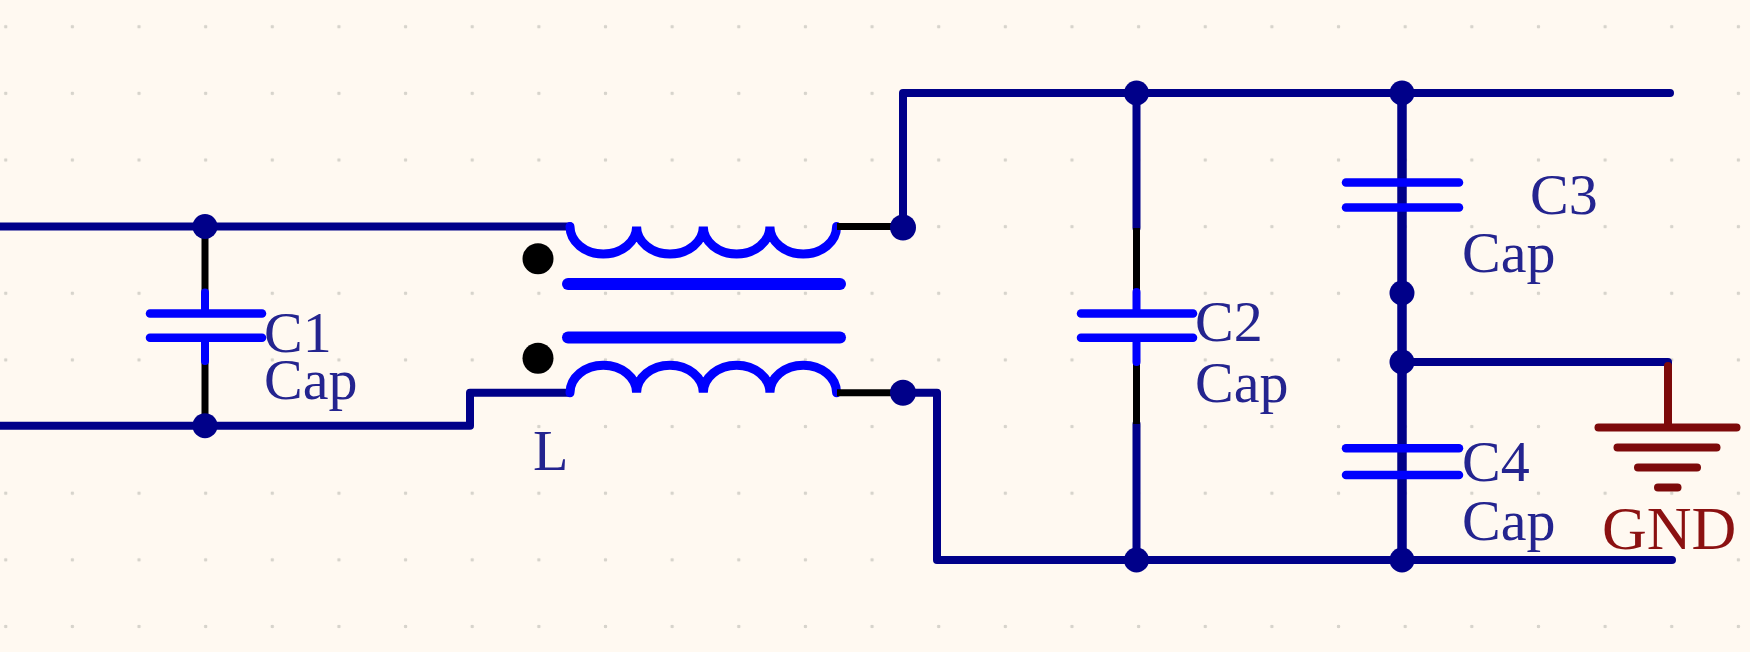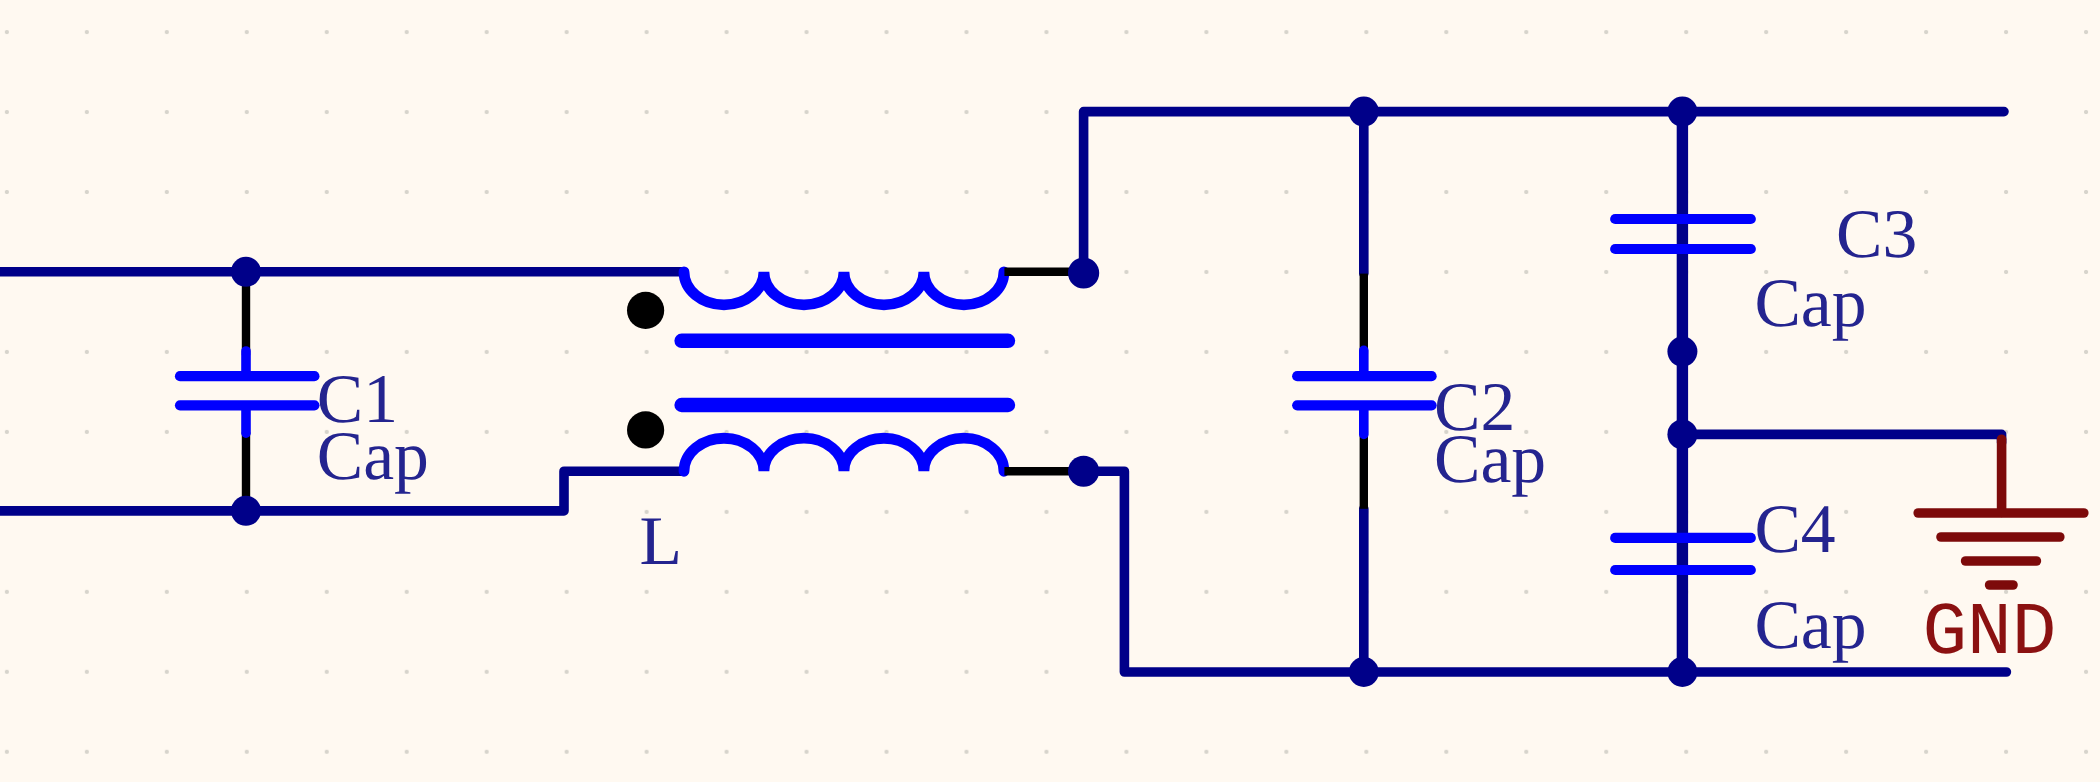--- a/index.html
+++ b/index.html
@@ -25,21 +25,21 @@
   .junction{fill:var(--wire,#000089);stroke:none;}
   .poldot{fill:var(--pin,#000000);stroke:none;}
   .gndline{stroke:var(--ground,#7D0A0A);stroke-width:8;fill:none;stroke-linecap:round;}
   .lbl{
     position:absolute;
     font-size:58px;line-height:1;
     color:var(--label,#24248F);
     white-space:nowrap;
     user-select:none;
   }
-  .gnd-lbl{font-size:62px;color:var(--ground-label,#8B1111);font-family:Liberation Mono, monospace;}
+  .gnd-lbl{font-size:62px;color:var(--ground-label,#8B1111);}
 </style>
 </head>
 <body>
 
 <div class="canvas">
 
   <svg class="sch" width="1750" height="652" viewBox="0 0 1750 652" xmlns="http://www.w3.org/2000/svg">
 
     <g>
       <path class="wire" d="M0 226.5 H570"></path>
@@ -119,23 +119,23 @@
       <circle class="junction" cx="1136.5" cy="560" r="12.5"></circle>
       <circle class="junction" cx="1402" cy="560" r="12.5"></circle>
     </g>
   </svg>
 
   <span class="lbl" style="left:264px;top:304px">C1</span>
   <span class="lbl" style="left:264px;top:351px">Cap</span>
 
   <span class="lbl" style="left:533px;top:422px">L</span>
 
-  <span class="lbl" style="left:1195px;top:310px">C2</span>
+  <span class="lbl" style="left:1195px;top:293px">C2</span>
   <span class="lbl" style="left:1195px;top:354px">Cap</span>
 
   <span class="lbl" style="left:1530px;top:166px">C3</span>
   <span class="lbl" style="left:1462px;top:224px">Cap</span>
 
-  <span class="lbl" style="left:1462px;top:412px">C4</span>
+  <span class="lbl" style="left:1462px;top:433px">C4</span>
   <span class="lbl" style="left:1462px;top:492px">Cap</span>
 
   <span class="lbl gnd-lbl" style="left:1602px;top:497px">GND</span>
 </div>
 
 </body></html>

